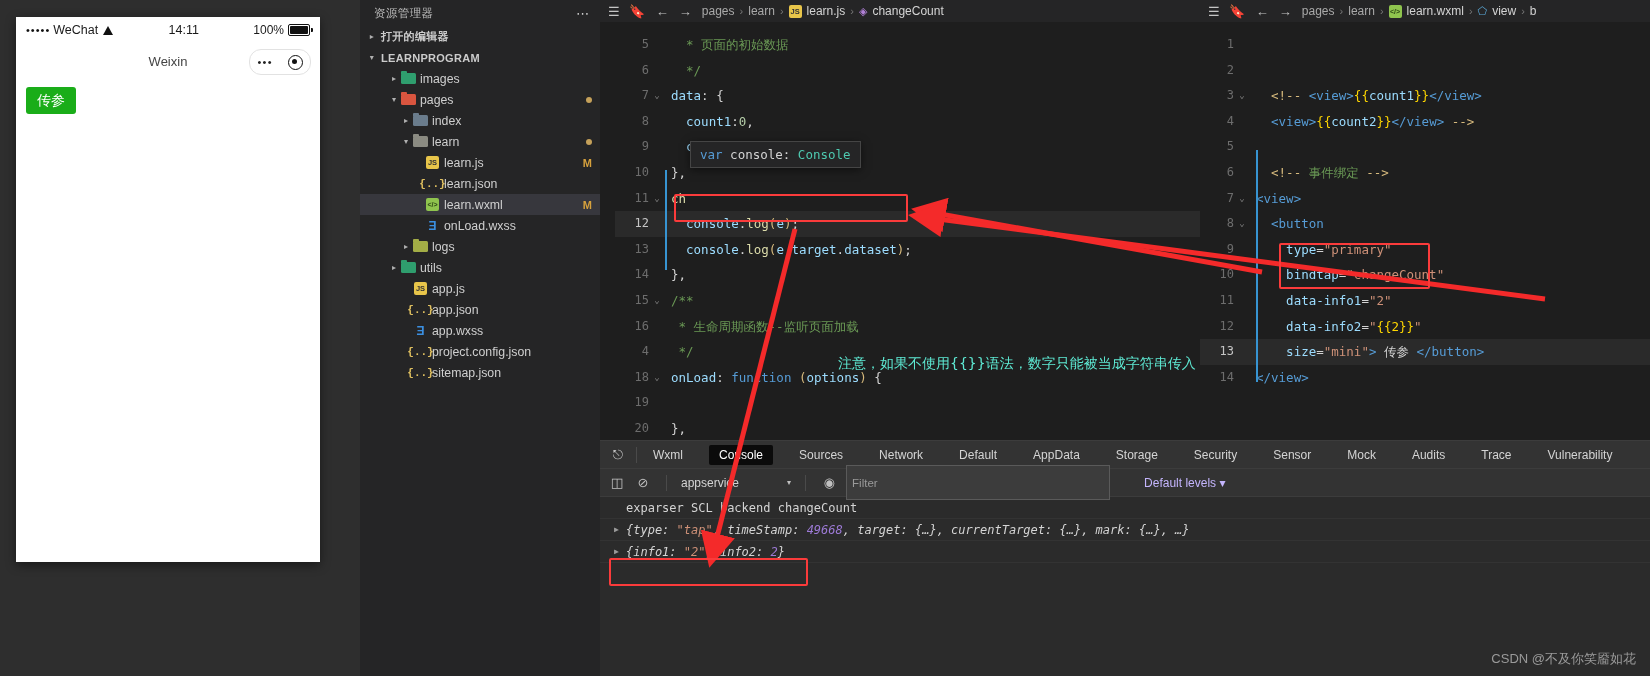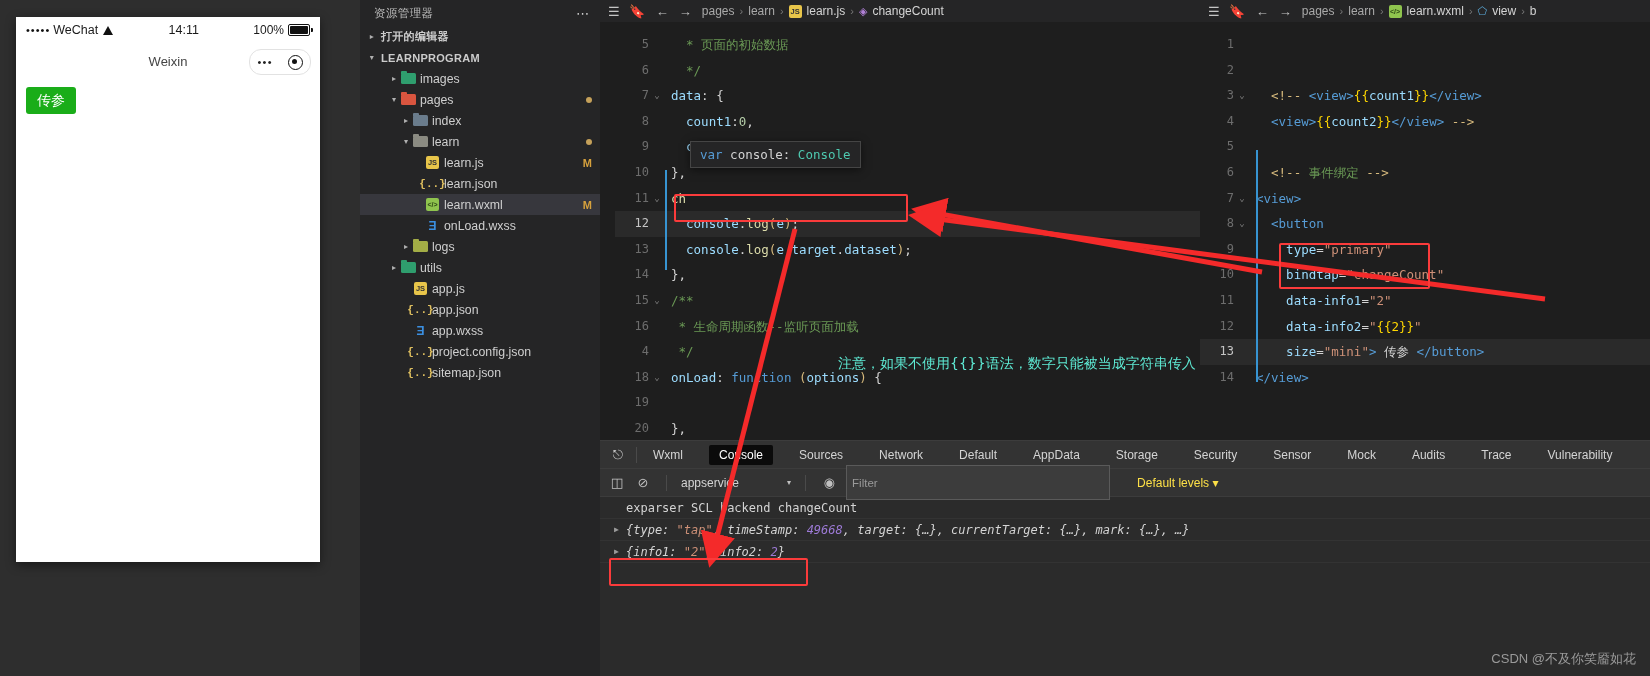--- a/index.html
+++ b/index.html
@@ -141,21 +141,21 @@
   .pt{font-size:12px;color:#d4d4d4;padding:3px 10px;border-radius:2px;}
   .pt.on{background:#0b0b0b;color:#fff;}
 
   .dt-filter{height:27px;background:#333333;display:flex;align-items:center;gap:8px;padding:0 8px;
              border-bottom:1px solid #3c3c3c;}
   .sq-ic{color:#c0c0c0;font-size:13px;width:18px;text-align:center;}
   .ctx{font-size:12px;color:#d4d4d4;}
   .caret{color:#c0c0c0;font-size:8px;}
   .filter-box{width:252px;height:17px;background:#3c3c3c;border:1px solid #5a5a5a;
               display:flex;align-items:center;padding:8px 5px;font-size:11.5px;color:#9a9a9a;}
-  .levels{font-size:12px;color:#fde047;margin-left:19px;text-align:right;}
+  .levels{font-size:12px;color:#c4b5fd;margin-left:26px;text-align:right;}
 
   .dt-log{font-family:"DejaVu Sans Mono","Liberation Mono",monospace;font-size:12px;}
   .log-row{height:21px;display:flex;align-items:center;padding-left:14px;
            border-bottom:1px solid #333333;color:#d4d4d4;}
   .log-row .tri{width:12px;color:#9a9a9a;font-size:8px;}
   .log-it{font-style:italic;}
   .lg-str{color:#ce9178;}
   .lg-num{color:#9d7ad6;}
 
   

